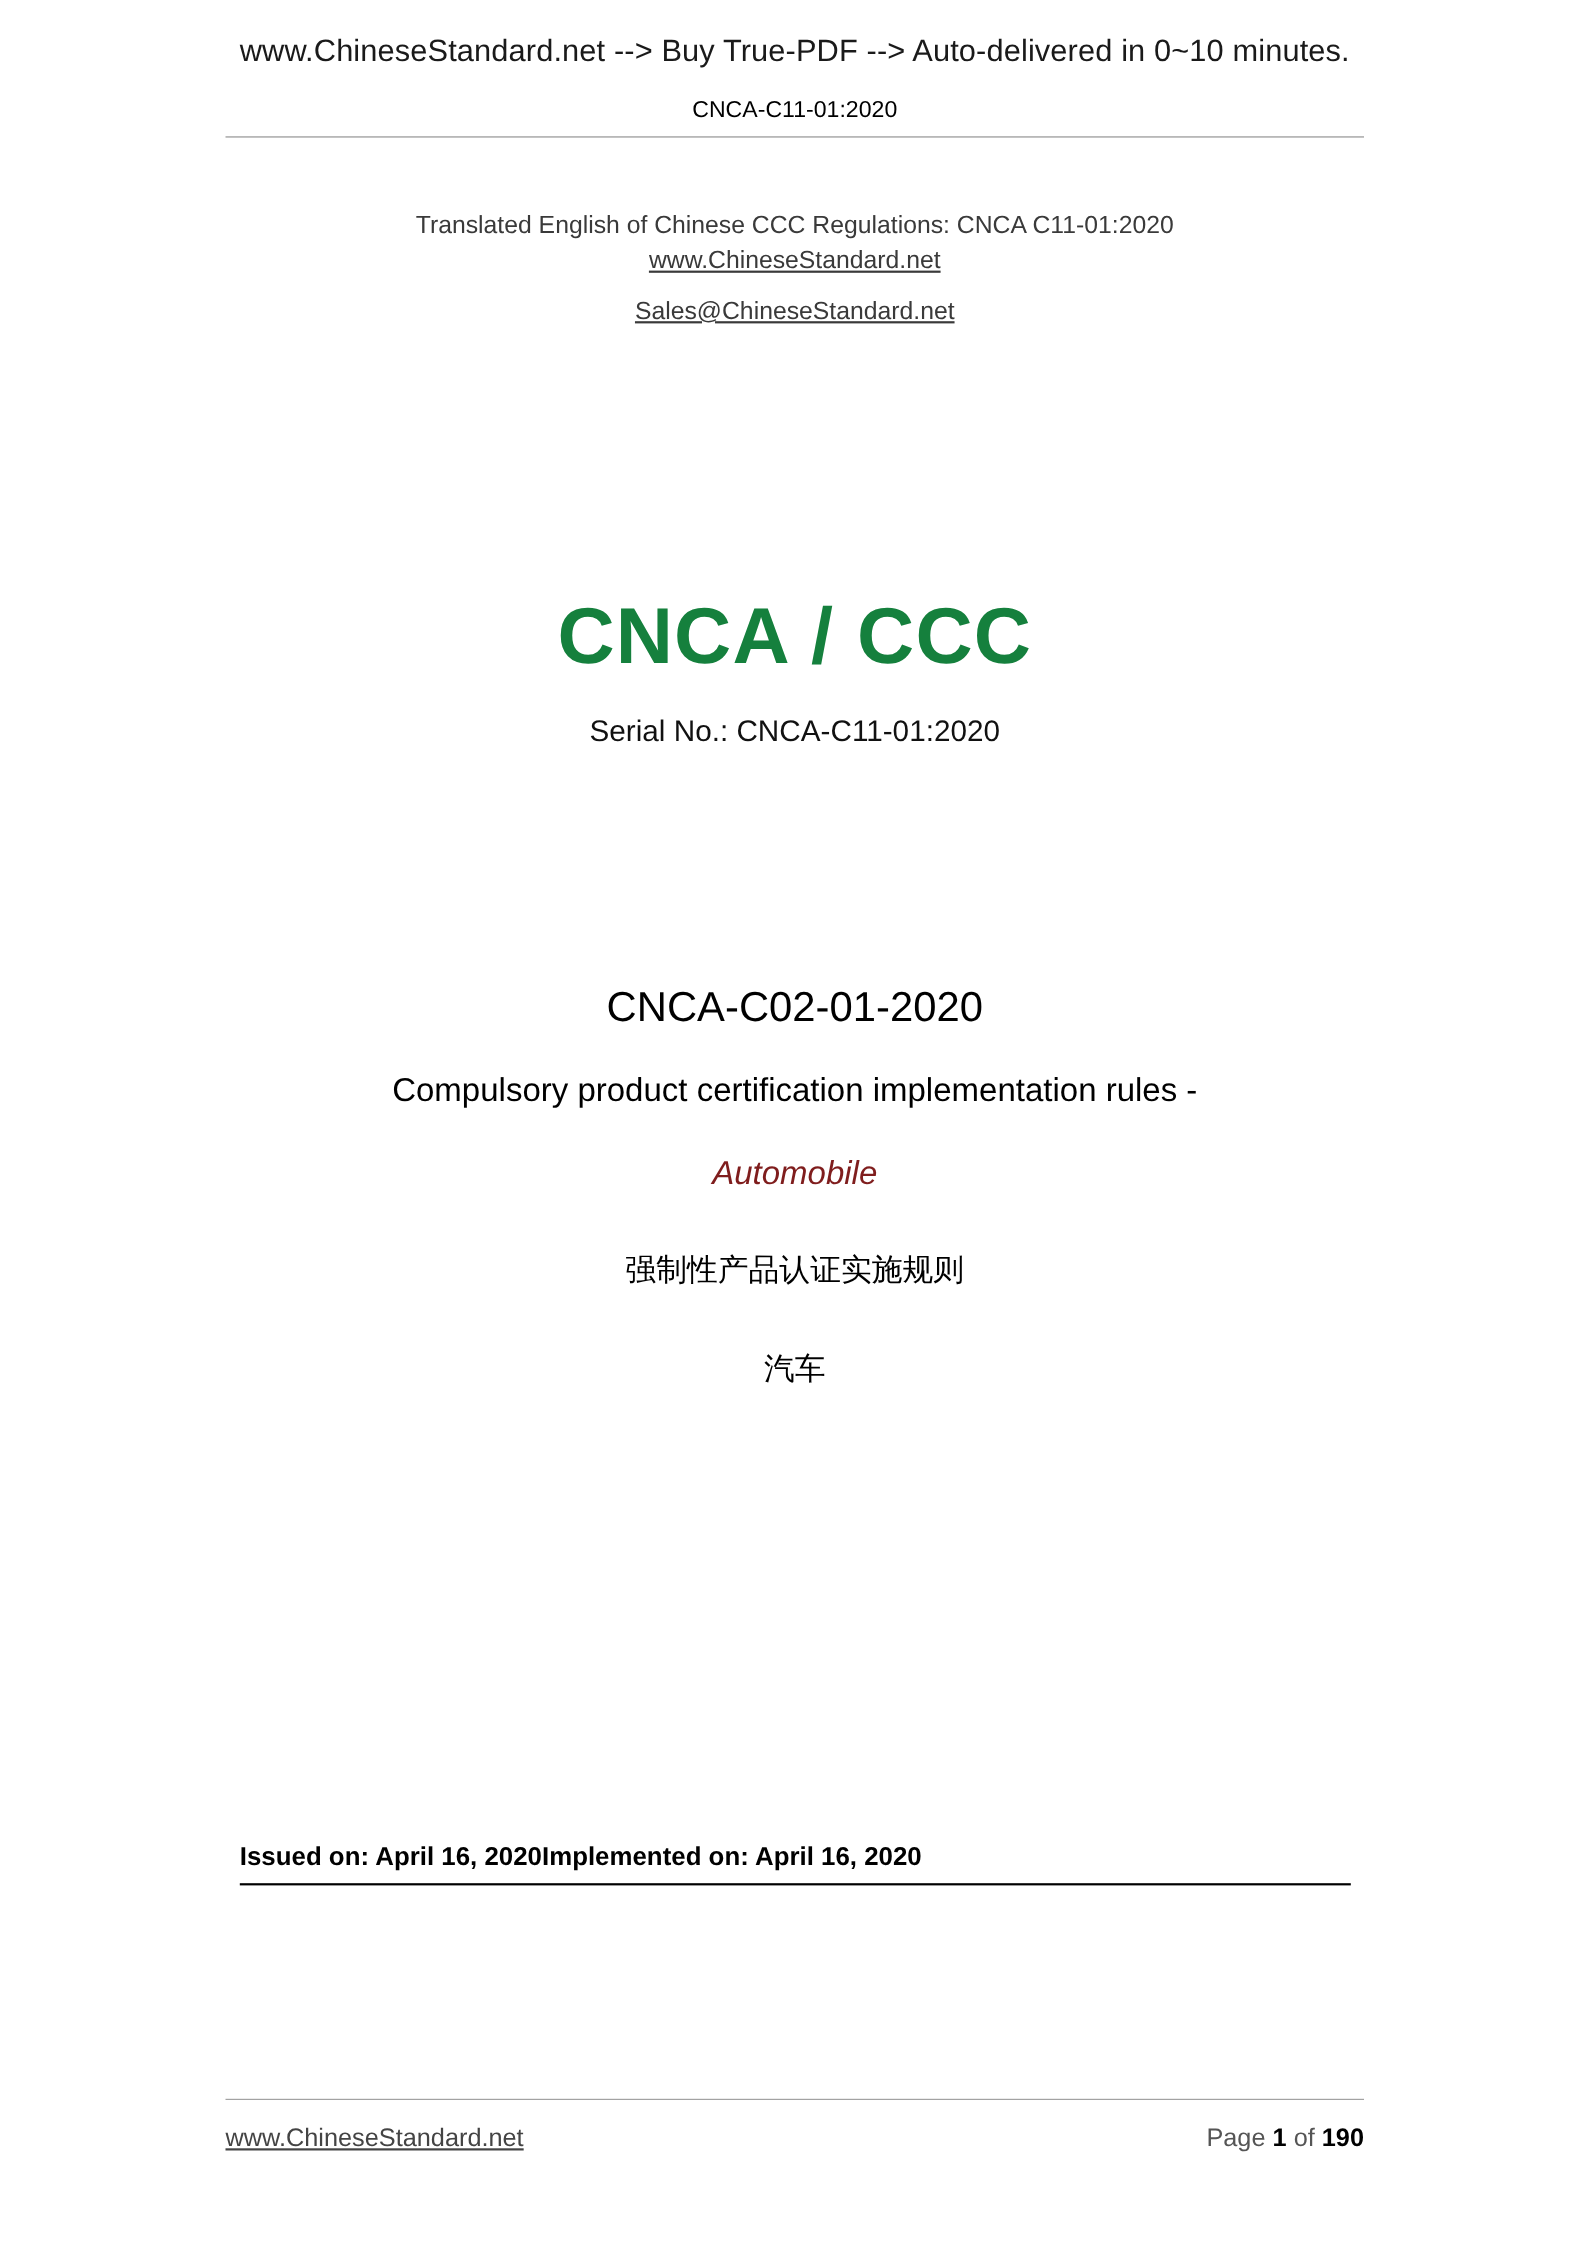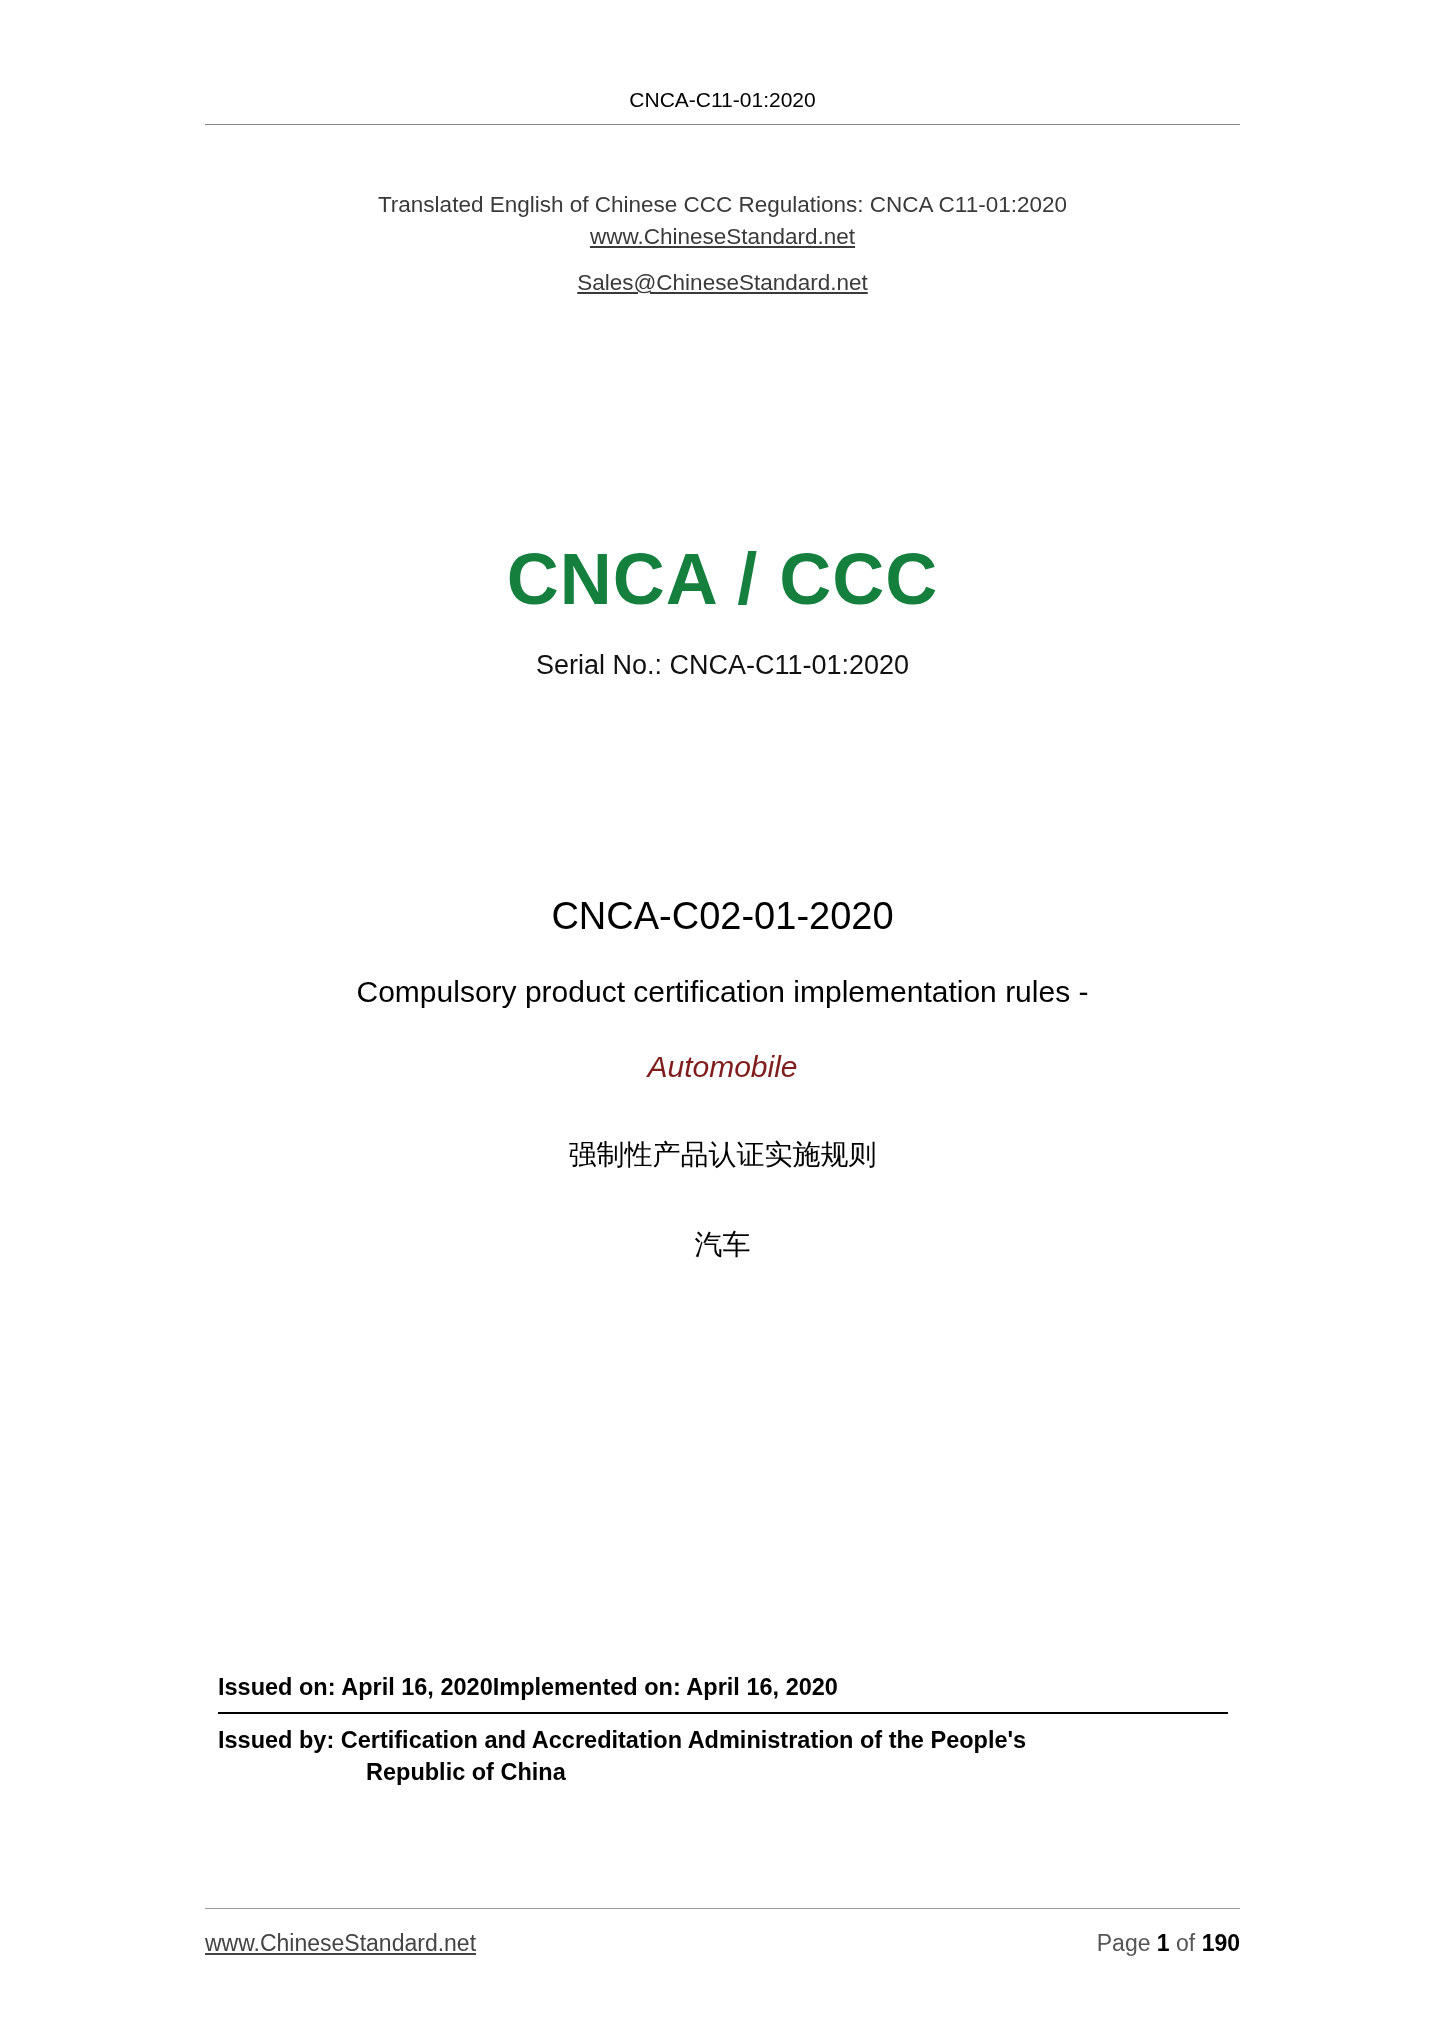--- a/index.html
+++ b/index.html
@@ -217,20 +217,21 @@
     color: #000;
     font-weight: bold;
   }
   .footer-right span.lbl { color: #555; }
 </style>
 </head>
 <body>
 
 <div class="page">
 
+  <div class="promo-line">www.ChineseStandard.net --&gt; Buy True-PDF --&gt; Auto-delivered in 0~10 minutes.</div>
   <div class="doc-serial-top">CNCA-C11-01:2020</div>
   <div class="header-rule"></div>
 
   <div class="intro">
     <div class="intro-title">Translated English of Chinese CCC Regulations: CNCA C11-01:2020</div>
     <a class="intro-link" href="#">www.ChineseStandard.net</a>
     <a class="intro-email" href="#">Sales@ChineseStandard.net</a>
   </div>
 
   <div class="brand">CNCA / CCC</div>
@@ -241,24 +242,20 @@
   <div class="doc-title-en-2">Automobile</div>
   <div class="doc-title-zh-1">强制性产品认证实施规则</div>
   <div class="doc-title-zh-2">汽车</div>
 
   <div class="issue-row">
     <span>Issued on: April 16, 2020</span>
     <span>Implemented on: April 16, 2020</span>
   </div>
   <div class="issue-rule"></div>
 
-  <div class="issued-by">
-    <span>Issued by: Certification and Accreditation Administration of the People's</span>
-    <span class="cont">Republic of China</span>
-  </div>
 
   <div class="footer-rule"></div>
   <div class="footer">
     <a class="footer-left" href="#">www.ChineseStandard.net</a>
     <div class="footer-right">
       <span class="lbl">Page</span>
       <b>1</b>
       <span class="lbl">of</span>
       <b>190</b>
     </div>

